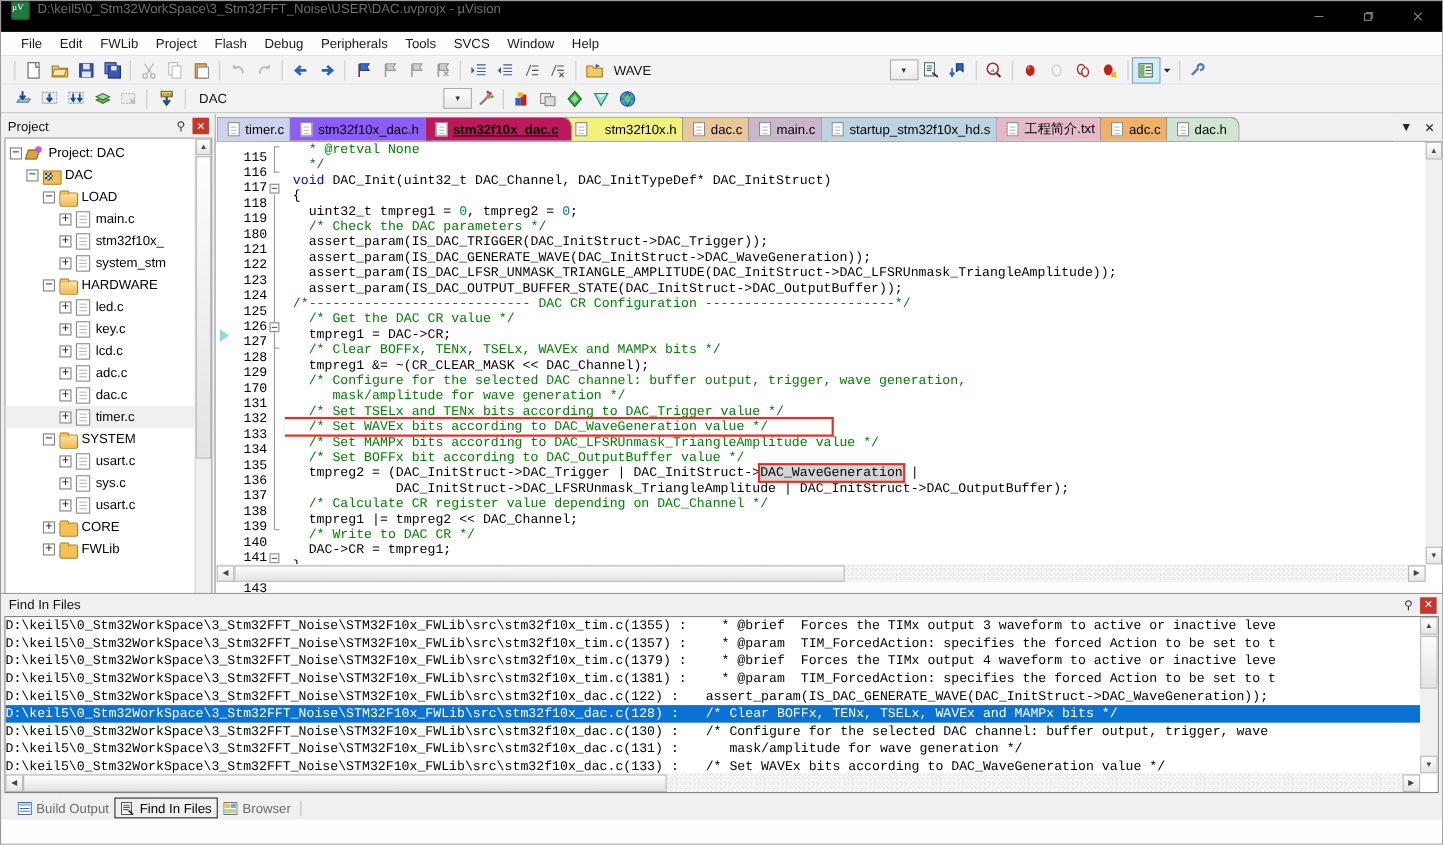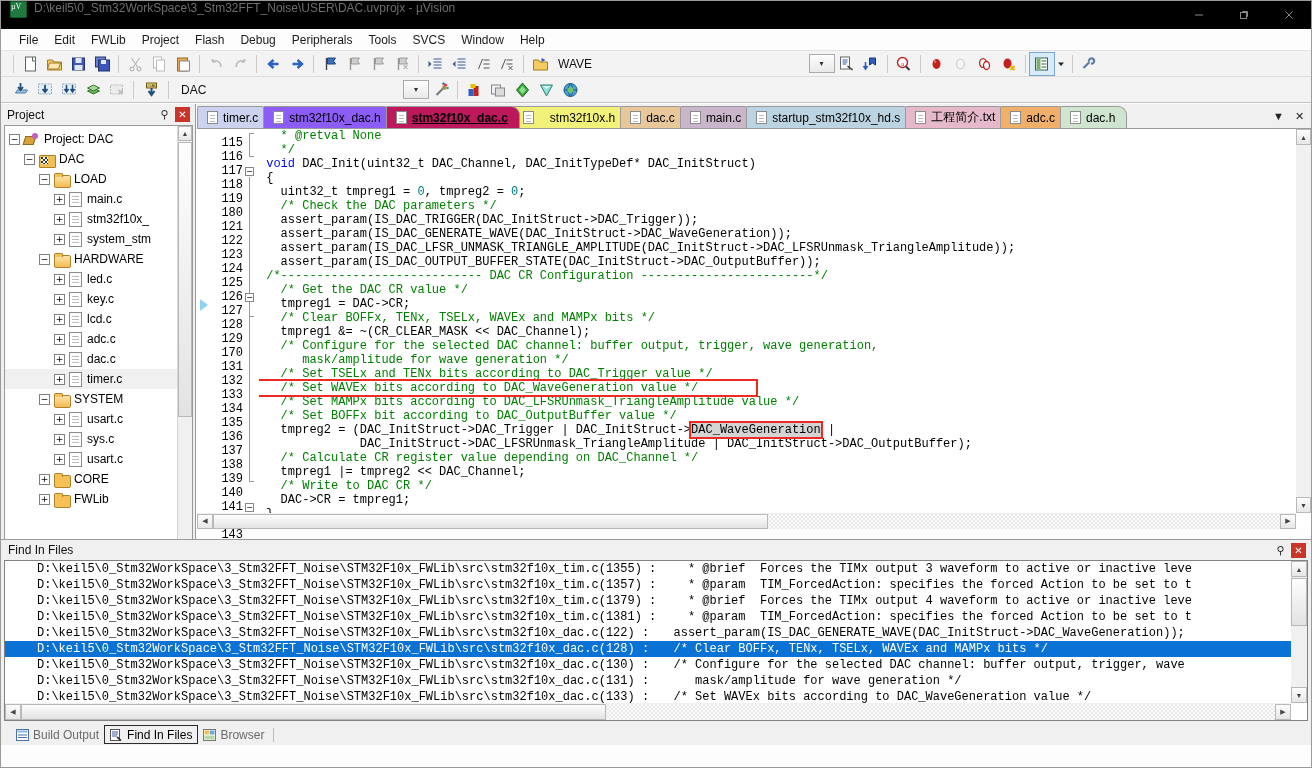--- a/index.html
+++ b/index.html
@@ -133,21 +133,21 @@
   .sel-tok { background:#d4d4d4; }
 
   
   .fif-panel { position:absolute; left:0; right:0; bottom:0; height:185px; background:#f0f0f0; border-top:1px solid #9a9a9a;}
   .fif-cap { height:20px; display:flex; align-items:center; padding-left:7px; font-size:12px; color:#111; }
   .fif-body { position:absolute; left:3px; right:3px; top:20px; bottom:3px; background:#fff; border:1px solid #828282; overflow:hidden;}
   .fif-list { position:absolute; left:0; top:0; right:16px; bottom:17px; font-family:"Liberation Mono", monospace;
               font-size:12px; line-height:16px; white-space:pre; overflow:hidden; }
   .fif-row { height:16px; display:flex; }
   .fif-row.sel { background:#0a72d4; color:#fff; }
-  .fif-path { display:inline-block;margin-left:32px; }
+  .fif-path { display:inline-block; }
   .fif-sep { display:inline-block; width:10px; }
   .fif-text { display:inline-block; }
   .fif-vs { position:absolute; right:0; top:0; width:16px; bottom:17px; background:#f0f0f0; }
   .fif-hs { position:absolute; left:0; right:16px; bottom:0; height:17px; background:#f0f0f0; display:flex; align-items:center;}
 
   
   .bottom-tabs { position:absolute; left:0; right:0; bottom:22px; height:21px; background:#f0f0f0;
                  display:flex; align-items:center; padding-left:10px; }
   .btab { height:19px; display:flex; align-items:center; gap:4px; padding:0 5px; font-size:12px; color:#6b6b6b; }
   .btab.active { background:#f0f0f0; border:1px solid #2b2b2b; color:#000; }

